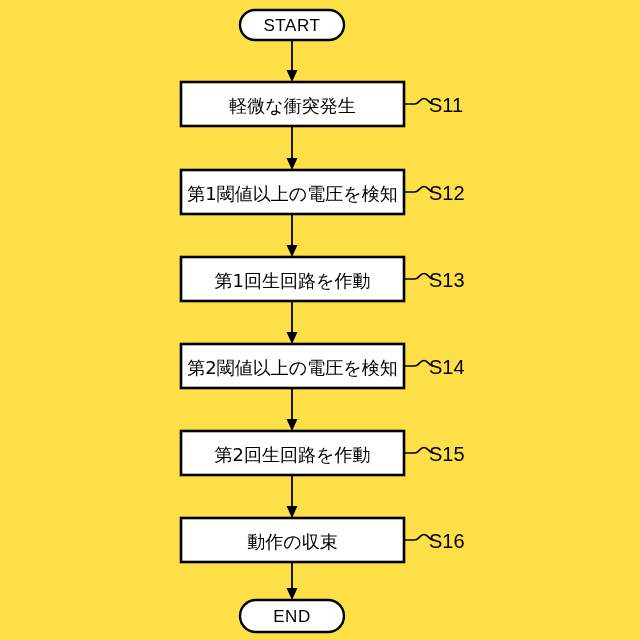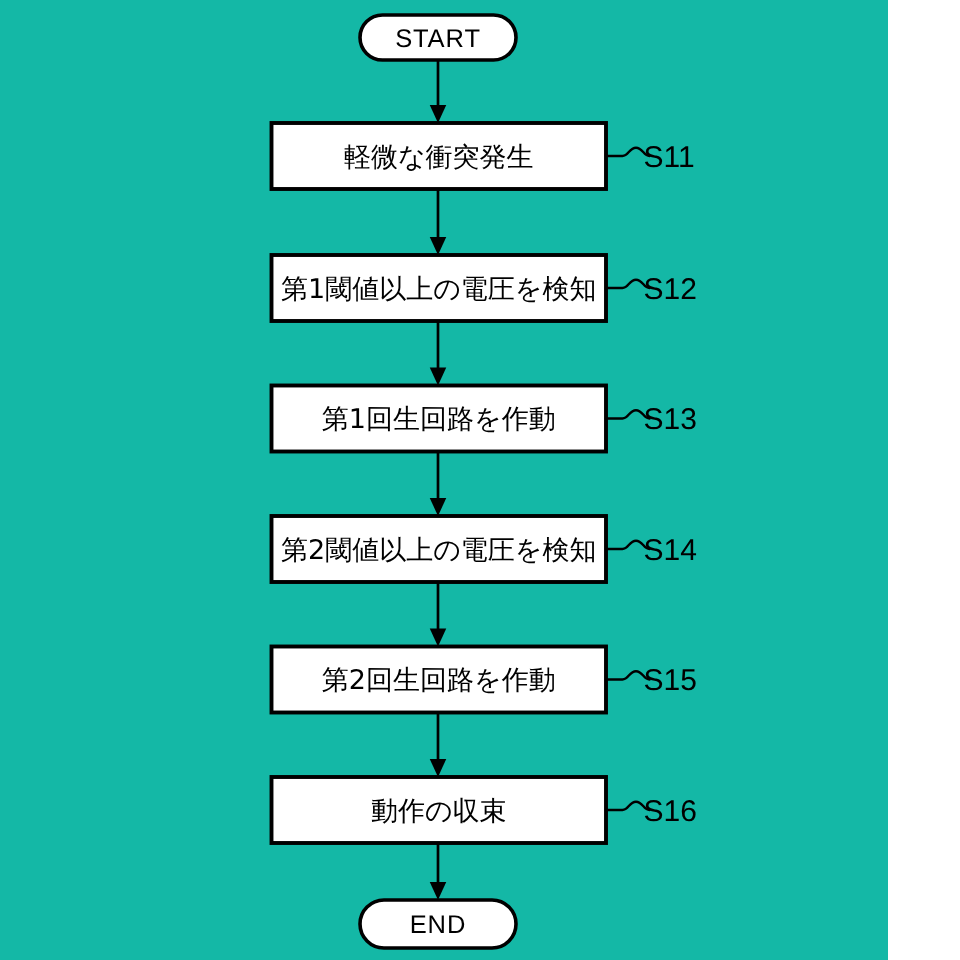--- a/index.html
+++ b/index.html
@@ -6,23 +6,23 @@
   html, body {
     margin: 0;
     padding: 0;
     background: #ffffff;
   }
   body {
     font-family: "Liberation Sans", "DejaVu Sans", sans-serif;
   }
   #canvas {
     position: relative;
-    width: 592px;
+    width: 640px;
     height: 640px;
-    background: #14b8a6;
+    background: #fde047;
     overflow: hidden;
   }
   #flow-svg {
     position: absolute;
     top: 0;
     left: 0;
     width: 640px;
     height: 640px;
   }
   .terminal-shape {

